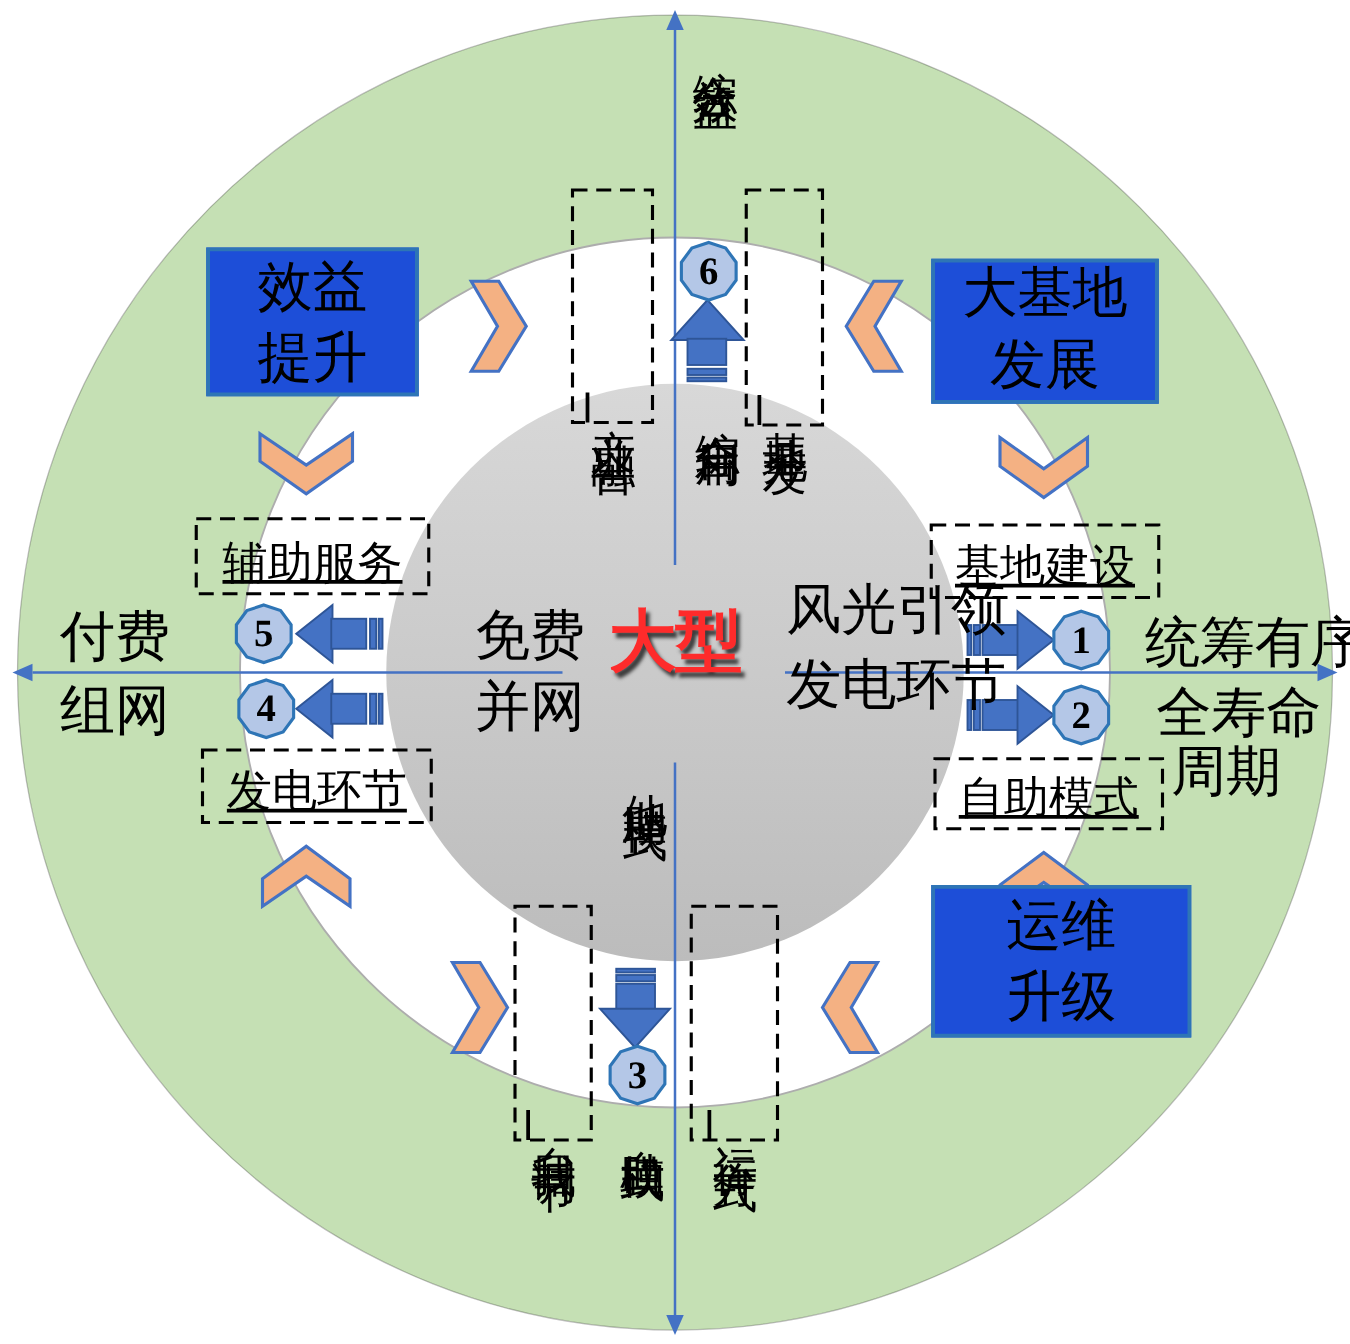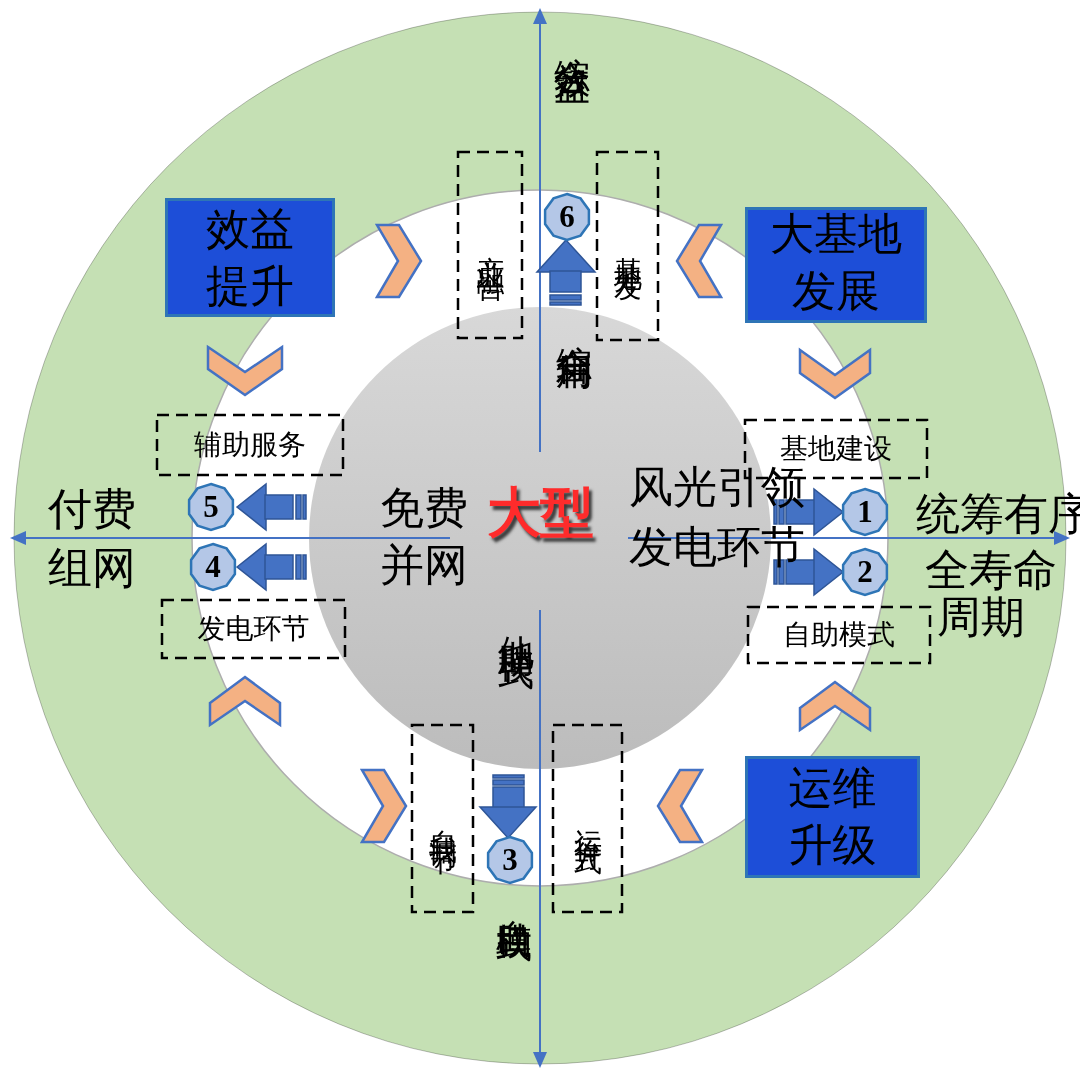--- a/index.html
+++ b/index.html
@@ -2,22 +2,22 @@
 <html><head>
 <meta charset="utf-8">
 <style>
   html,body{margin:0;padding:0;background:#fff;}
   #stage{position:relative;width:1080px;height:1075px;background:#fff;overflow:hidden;
          font-family:"Liberation Serif","DejaVu Serif",serif;color:#000;}
   .abs{position:absolute;}
   .vtext{writing-mode:vertical-rl;}
   .axis-label{font-size:36px;letter-spacing:4px;}
   .twoline{font-size:44px;line-height:59px;white-space:nowrap;}
-  .dashedbox{display:flex;align-items:center;justify-content:center;
-             font-size:28px;box-sizing:border-box;}
+  .dashedbox{display:flex;align-items:flex-end;justify-content:center;
+             font-size:36px;box-sizing:border-box;text-decoration:underline;}
   .dash-v{letter-spacing:6px;}
   .corner{background:#1d4ed8;border:3px solid #2e75b6;display:flex;align-items:center;justify-content:center;
           text-align:center;font-size:44px;line-height:57px;box-sizing:border-box;}
   .num{font-size:31px;font-weight:bold;text-align:center;width:46px;height:46px;line-height:46px;}
   #center-title{color:#fe2b2b;font-weight:bold;font-size:54px;line-height:54px;text-align:center;
                 letter-spacing:-1px;text-shadow:3px 4px 3px #3c3c3c;}
 </style>
 </head>
 <body>
 
@@ -181,20 +181,20 @@
         <div>效益</div>
         <div>提升</div>
       </div>
 </div>
 <div class="abs corner" style="left:745px;top:207px;width:182px;height:116px;align-items:flex-end;">
   <div>
         <div>大基地</div>
         <div>发展</div>
       </div>
 </div>
-<div class="abs corner" style="left:745px;top:756px;width:175px;height:122px;">
+<div class="abs corner" style="left:745px;top:708px;width:208px;height:122px;">
   <div>
         <div>运维</div>
         <div>升级</div>
       </div>
 </div>
 
 </div>
 
 </body></html>

